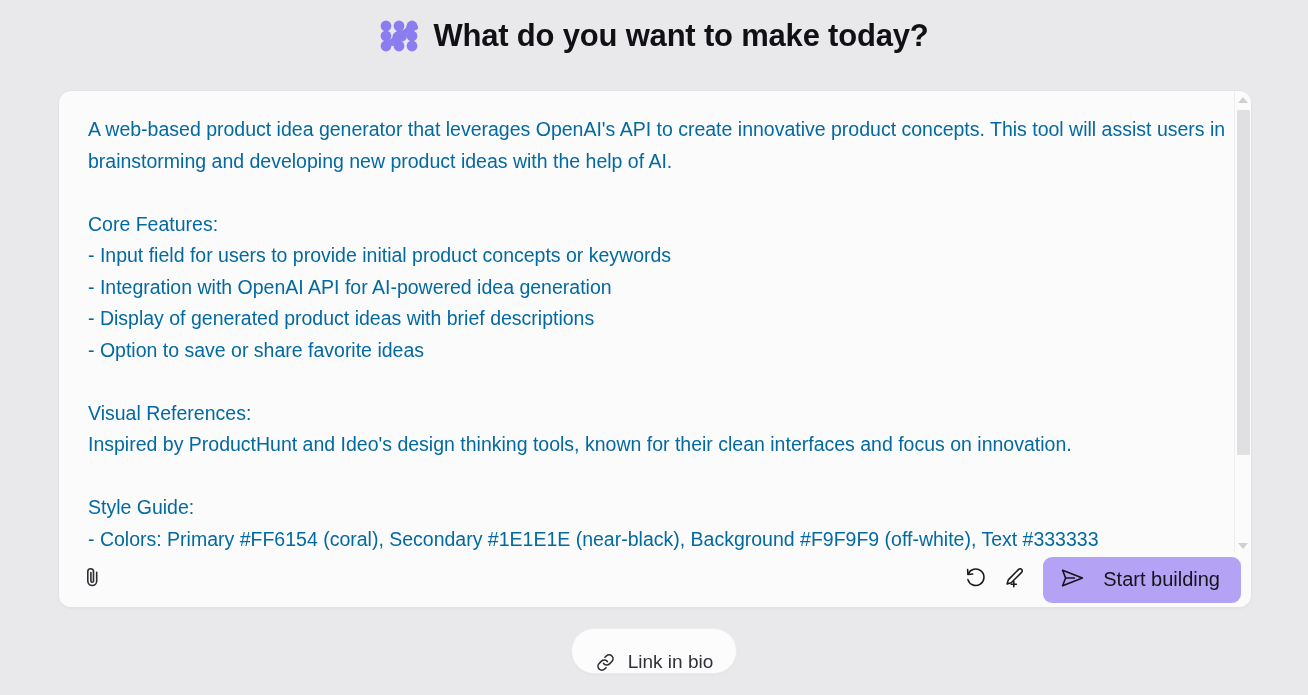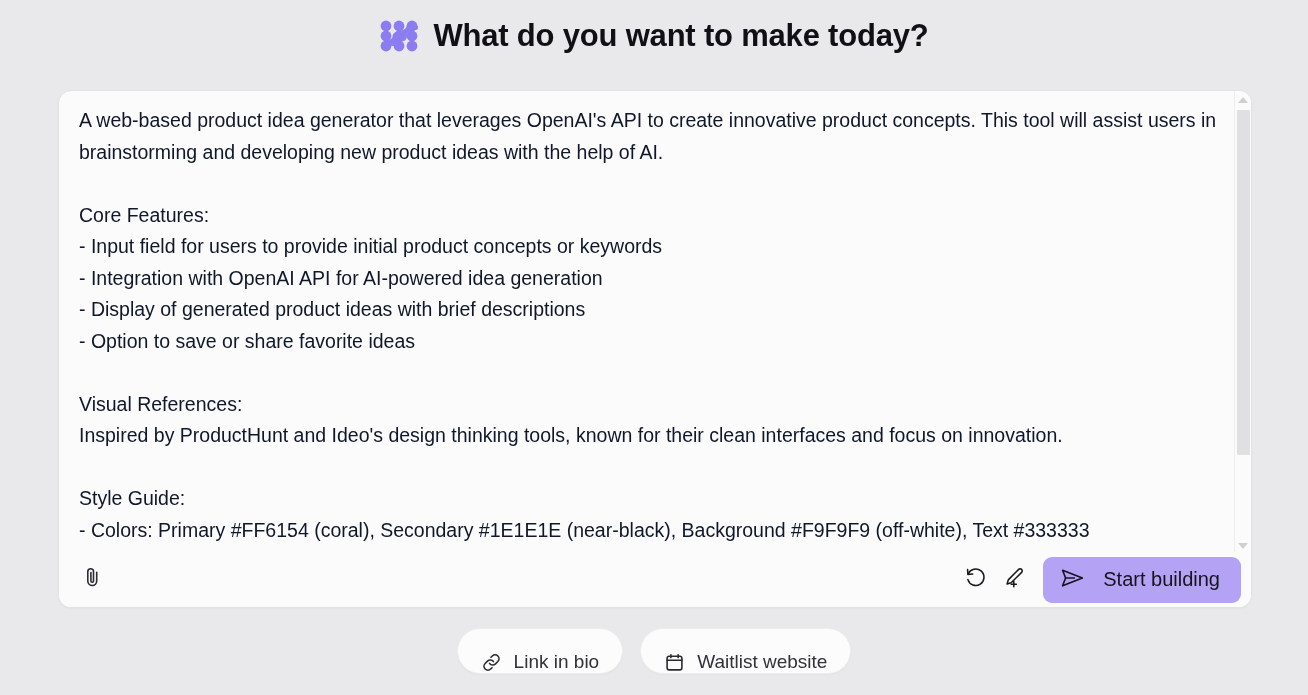--- a/index.html
+++ b/index.html
@@ -67,24 +67,24 @@
   .prompt-area {
     position: relative;
     flex: 1 1 auto;
     overflow: hidden;
     padding: 14px 24px 0 20px;
   }
 
   .prompt-text {
     font-size: 19.5px;
     line-height: 31.5px;
-    color: #0f172a;
+    color: #0369a1;
     white-space: pre-wrap;
     word-wrap: break-word;
-    margin: 0;
+    margin: 9px;
     padding: 0;
     font-family: "Liberation Sans", sans-serif;
     width: 1140px;
   }
 
   
   .scrollbar {
     position: absolute;
     right: 0px;
     top: 0px;
@@ -318,25 +318,15 @@
       <span class="chip-icon">
         <svg width="21" height="21" viewBox="0 0 21 21" fill="none" stroke="#2a2a31" stroke-width="1.6" stroke-linecap="round" stroke-linejoin="round" xmlns="http://www.w3.org/2000/svg">
           <path d="M8.6 11.4 a3.9 3.9 0 0 0 5.9 .42 l2.35-2.35 a3.9 3.9 0 0 0 -5.52-5.52 L9.98 5.28"></path>
           <path d="M12.4 9.6 a3.9 3.9 0 0 0 -5.9-.42 L4.15 11.53 a3.9 3.9 0 0 0 5.52 5.52 l1.34-1.33"></path>
         </svg>
       </span>
       <span class="chip-label">Link in bio</span>
     </div>
 
 
-    <div class="chip">
-      <span class="chip-icon">
-        <svg width="21" height="21" viewBox="0 0 21 21" fill="none" stroke="#2a2a31" stroke-width="1.6" stroke-linecap="round" stroke-linejoin="round" xmlns="http://www.w3.org/2000/svg">
-          <rect x="3.1" y="4.3" width="14.8" height="13.6" rx="2.1"></rect>
-          <path d="M3.1 8.3 H17.9"></path>
-          <path d="M6.9 2.7 V5.6 M14.1 2.7 V5.6"></path>
-        </svg>
-      </span>
-      <span class="chip-label">Waitlist website</span>
-    </div>
   </div>
 
 </div>
 
 </body></html>

